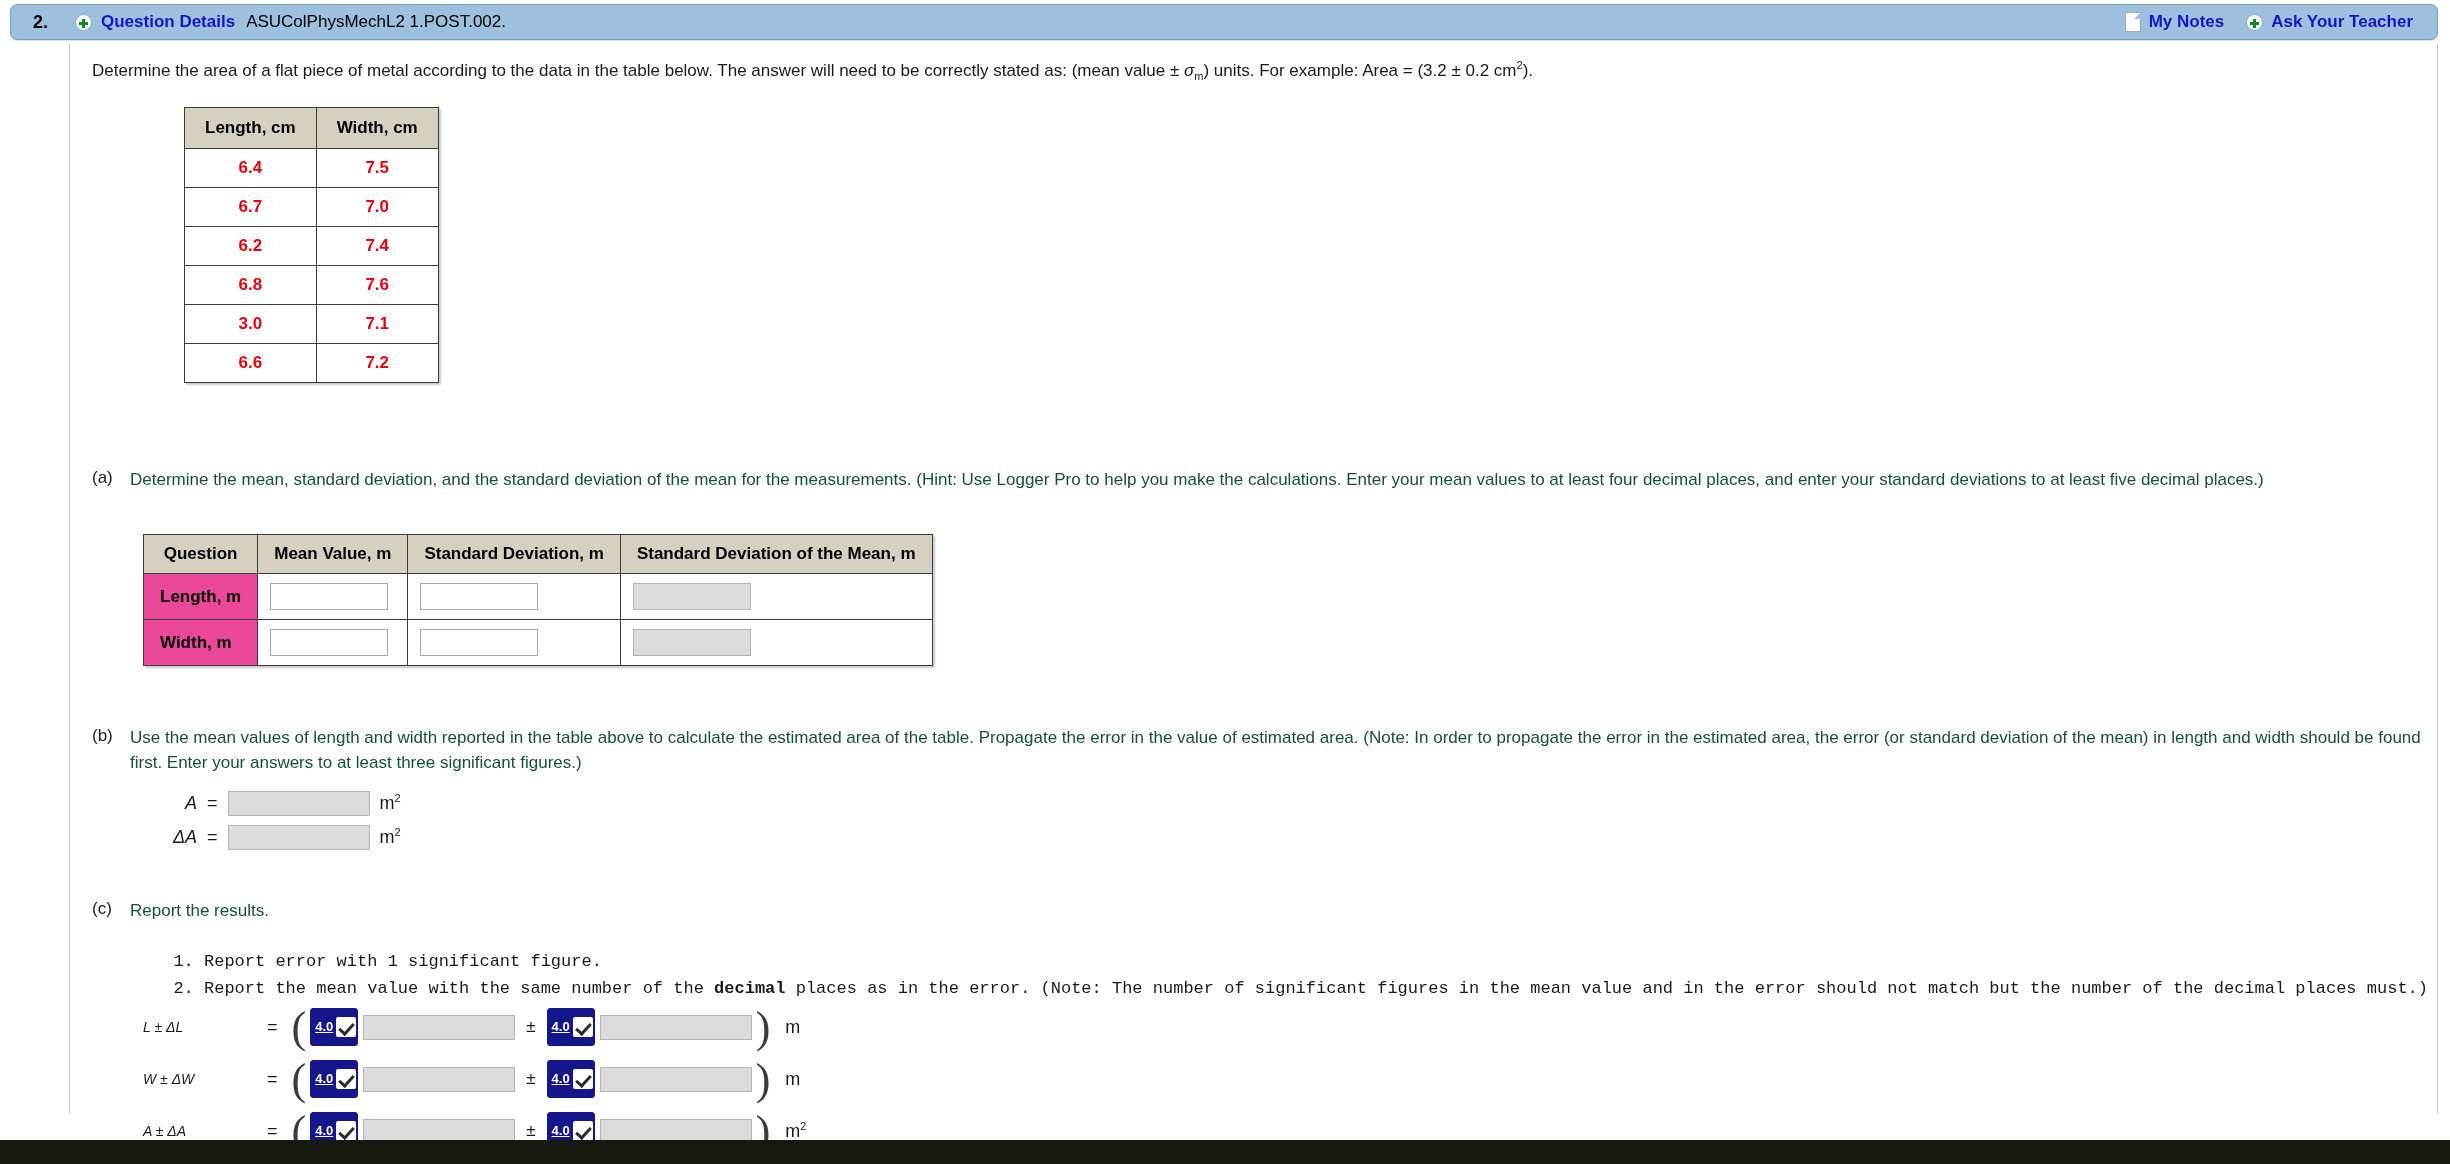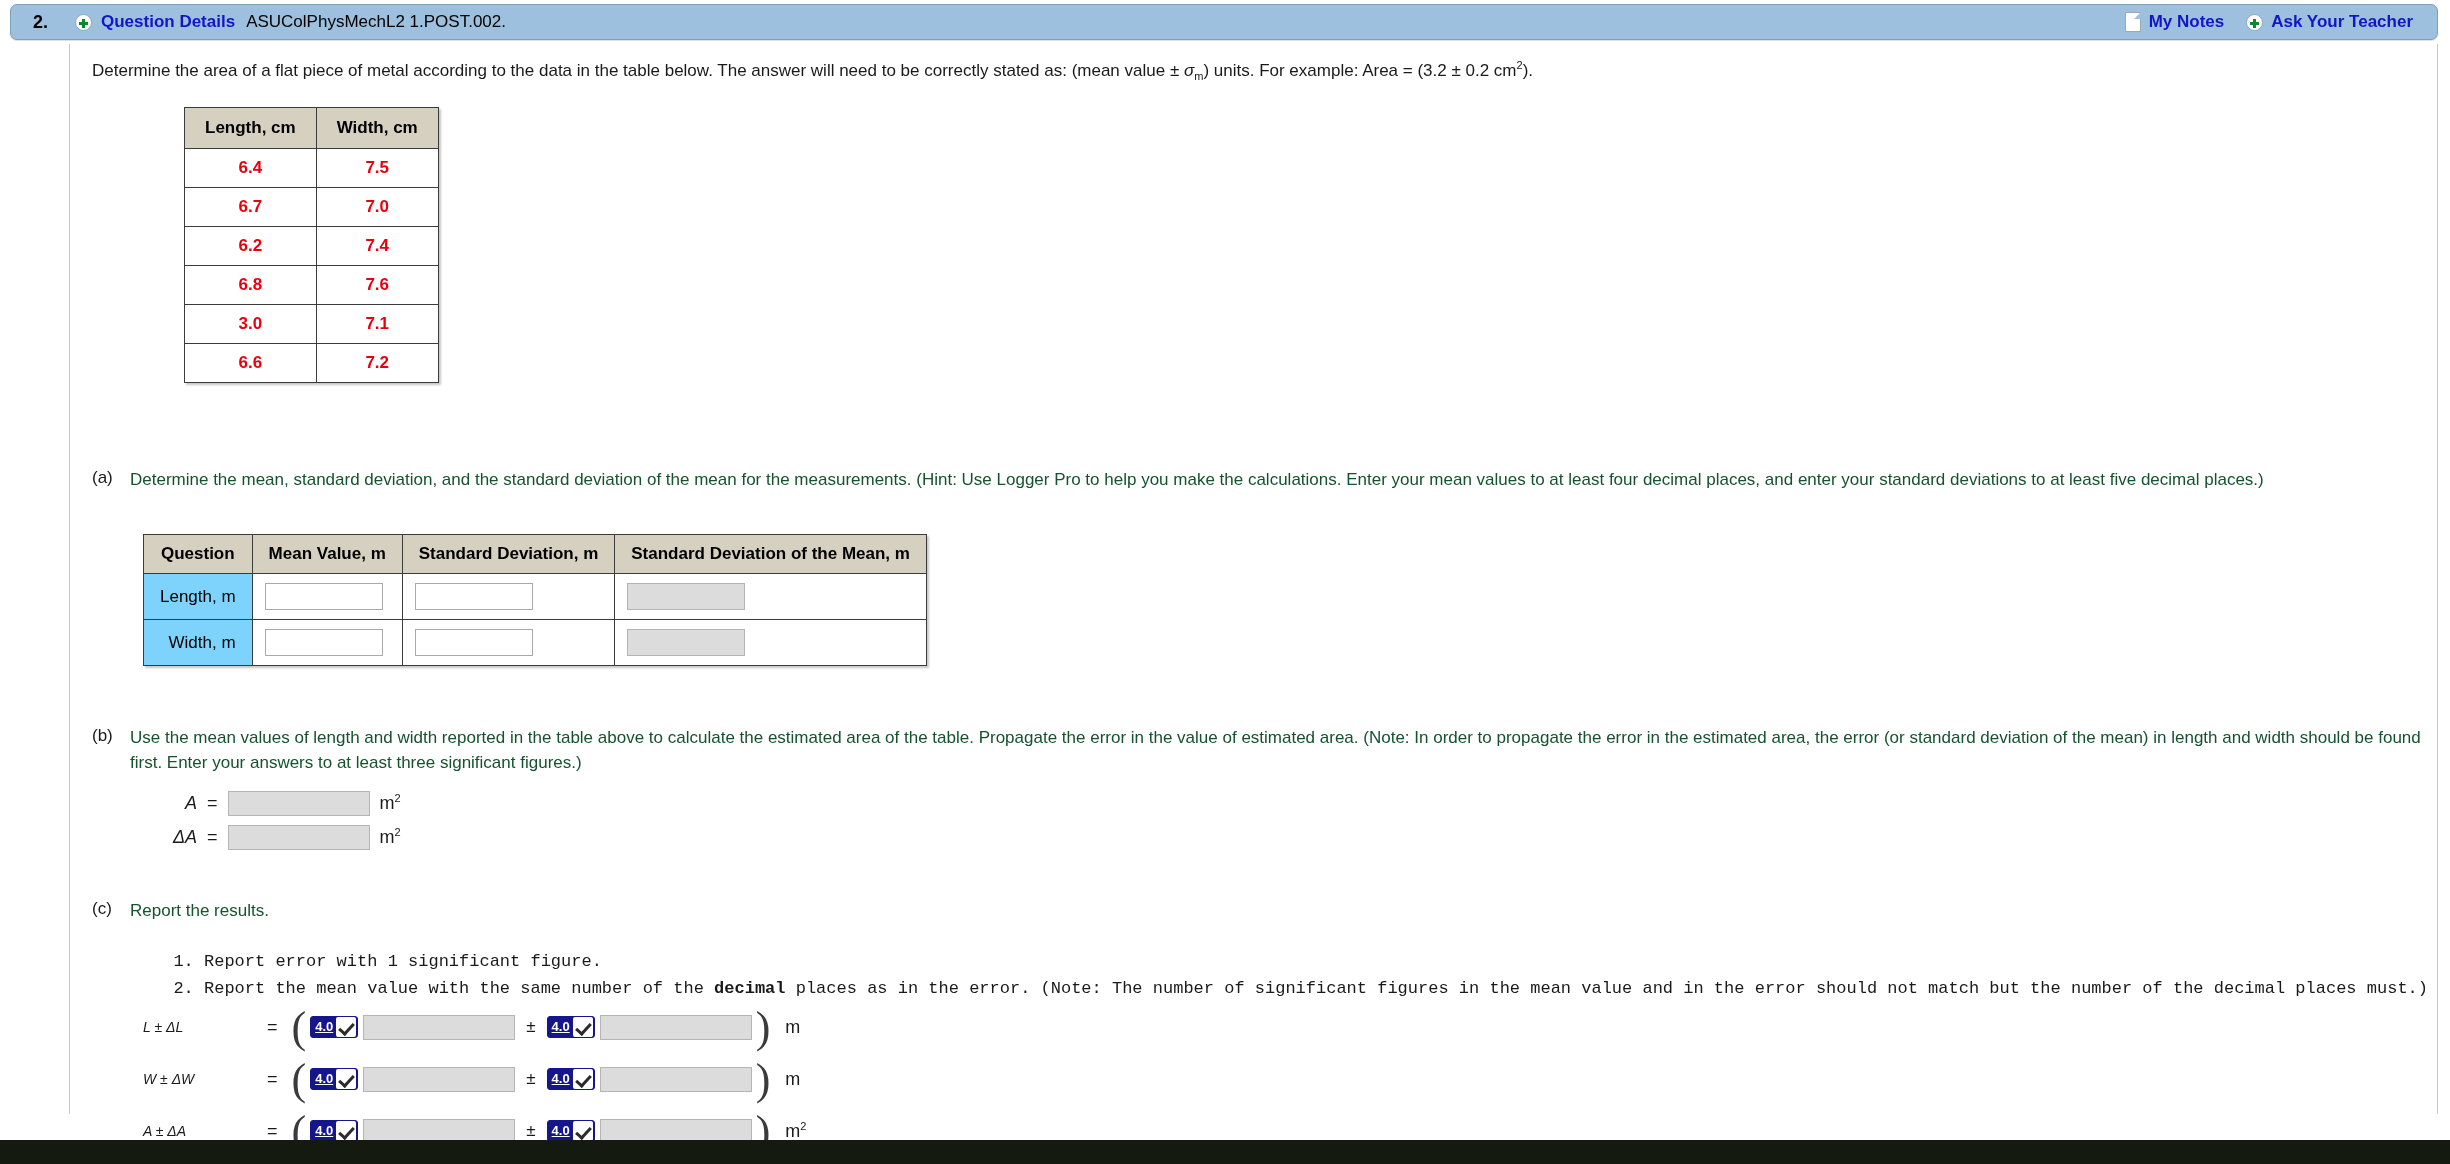--- a/index.html
+++ b/index.html
@@ -186,27 +186,27 @@
     background: #d5d0c0;
     border: 1px solid #3b3b3b;
     font-size: 17px;
     font-weight: bold;
     color: #000;
     padding: 9px 16px;
     text-align: center;
     white-space: nowrap;
   }
   .ans-table td.rowhead {
-    background: #7dd3fc;
+    background: #ec4899;
     border: 1px solid #3b3b3b;
     font-size: 17px;
-    font-weight: normal;
+    font-weight: bold;
     color: #000;
     padding: 9px 16px;
-    text-align: right;
+    text-align: left;
     white-space: nowrap;
   }
   .ans-table td.cell {
     border: 1px solid #3b3b3b;
     background: #fff;
     padding: 9px 12px;
     vertical-align: middle;
   }
 
   input.txt {
@@ -286,21 +286,21 @@
     color: #3b3b3b;
     line-height: 0;
     font-family: "Liberation Serif", serif;
     margin: 0 4px;
     position: relative;
     top: 1px;
   }
   .sfbadge {
     display: inline-flex;
     align-items: center;
-    height: 22px;
+    height: 38px;
     border: 1px solid #15158c;
     border-radius: 3px;
     background: #15158c;
     overflow: hidden;
     cursor: pointer;
     margin-right: 5px;
   }
   .sfbadge .val {
     color: #ffffff;
     font-size: 13px;

